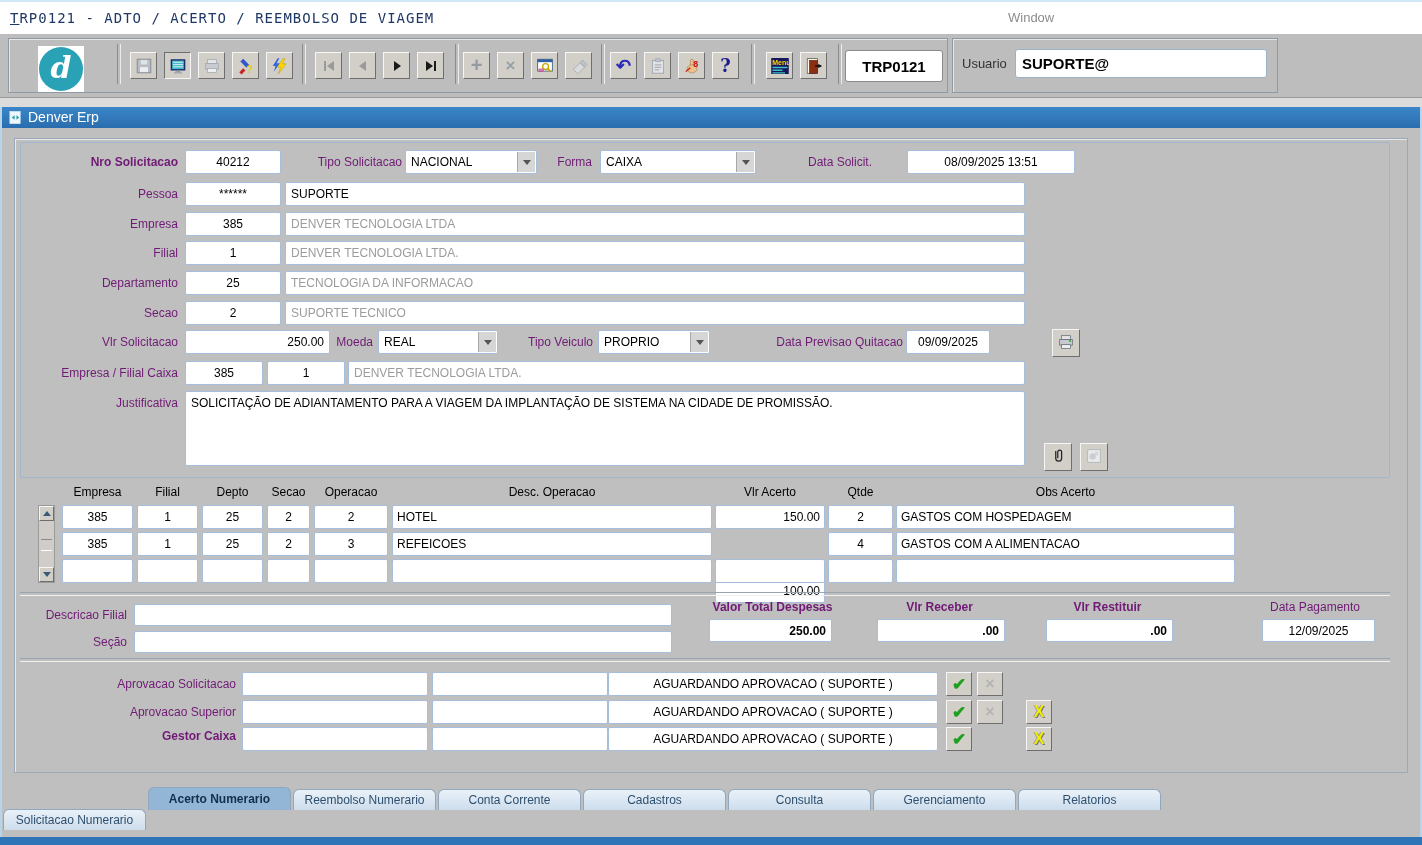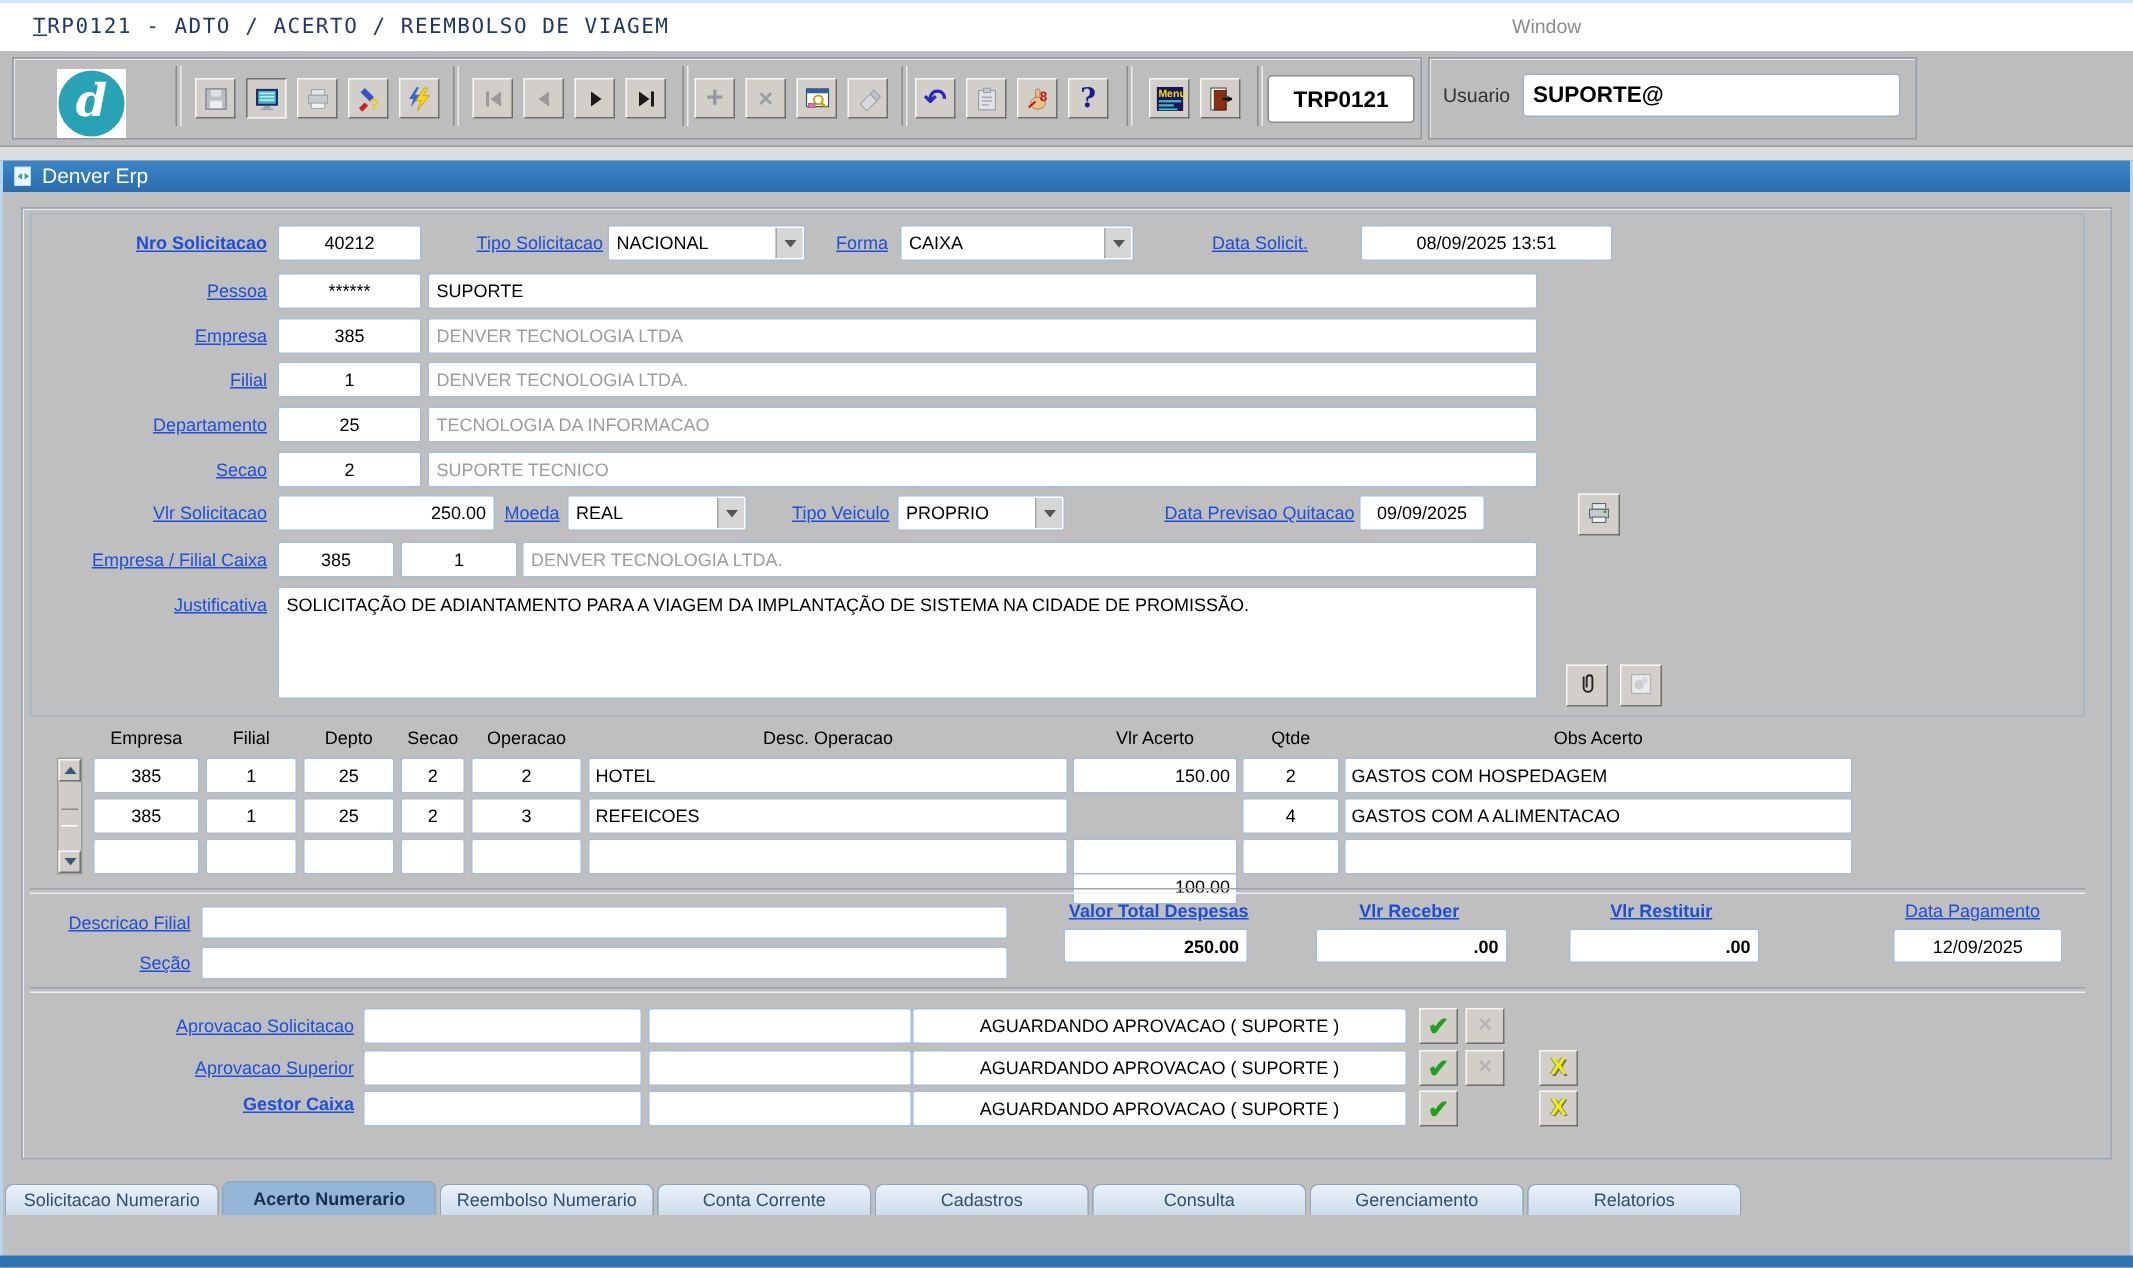--- a/index.html
+++ b/index.html
@@ -1,20 +1,20 @@
 <!DOCTYPE html>
 <html><head>
 <meta charset="utf-8">
 <style>
   html,body{margin:0;padding:0;background:#8a8a8a;}
   #root{position:relative;width:1422px;height:845px;background:#bfbfbf;overflow:hidden;
         font-family:"Liberation Sans",sans-serif;font-size:12px;color:#000;}
   
   .menubar{position:absolute;left:0;top:0;width:1422px;height:34px;background:#ffffff;border-top:2px solid #cfe8f5;box-sizing:border-box;}
-  .win-title{position:absolute;left:22px;top:8px;font-family:"DejaVu Sans Mono",monospace;font-size:14px;letter-spacing:1px;color:#1f3864;white-space:pre;}
+  .win-title{position:absolute;left:10px;top:8px;font-family:"DejaVu Sans Mono",monospace;font-size:14px;letter-spacing:1px;color:#1f3864;white-space:pre;}
   .win-title .u{text-decoration:underline;}
   .menu-item{position:absolute;left:1008px;top:8px;font-size:13px;color:#8c8c8c;}
   
   .toolbar{position:absolute;left:0;top:34px;width:1422px;height:64px;background:#bdbdbd;border-bottom:1px solid #9a9a9a;box-sizing:border-box;}
   .tb-panel{position:absolute;top:4px;height:55px;border:1px solid #8f9aa5;box-shadow:inset 1px 1px 0 #e6e6e6;box-sizing:border-box;}
   .sep{position:absolute;top:10px;height:40px;width:2px;border-left:1px solid #8c8c8c;border-right:1px solid #ececec;}
   .tbtn{position:absolute;top:18px;width:27px;height:27px;background:#d2cfc9;border:1px solid;border-color:#f6f6f6 #6e6e6e #6e6e6e #f6f6f6;box-sizing:border-box;display:flex;align-items:center;justify-content:center;padding:0;}
   .tbtn.sunken{border-color:#6e6e6e #f6f6f6 #f6f6f6 #6e6e6e;}
   .tbtn svg{display:block;}
   .logo{position:absolute;left:38px;top:12px;width:46px;height:46px;background:#ffffff;display:flex;align-items:center;justify-content:center;}
@@ -28,21 +28,21 @@
   .i-plus{font-size:20px;font-weight:900;color:#939aa1;line-height:1;margin-top:-2px;}
   .i-xdel{font-size:17px;font-weight:900;color:#98a0a7;line-height:1;}
   
   .chromegap{position:absolute;left:0;top:98px;width:1422px;height:9px;background:#dcdcdc;}
   .denverbar{position:absolute;left:0;top:107px;width:1422px;height:21px;background:linear-gradient(#3a86c8,#2a6dae);}
   .denverbar .txt{position:absolute;left:28px;top:2px;color:#fff;font-size:14px;}
   .denverbar .glyph{position:absolute;left:8px;top:3px;}
   
   .mainpanel{position:absolute;left:14px;top:138px;width:1394px;height:635px;border:1px solid #9aa8b8;box-shadow:inset 1px 1px 0 #e9e9e9;box-sizing:border-box;}
   .formbox{position:absolute;left:20px;top:142px;width:1370px;height:336px;border:1px solid #9fb6cc;border-radius:2px;box-sizing:border-box;}
-  .lbl{position:absolute;height:24px;line-height:24px;text-align:right;color:#1d4ed8;text-decoration:underline;}
+  .lbl{position:absolute;height:24px;line-height:24px;text-align:right;color:#701a75;}
   .lbl.b{font-weight:bold;}
   .lbl.c{text-align:center;}
   .fld{position:absolute;height:24px;background:#fff;border:1px solid #a6bedc;border-radius:2px;box-sizing:border-box;display:flex;align-items:center;padding:0 5px;overflow:hidden;white-space:nowrap;}
   .fld.c{justify-content:center;}
   .fld.r{justify-content:flex-end;}
   .fld.gray{color:#9c9c9c;}
   .fld.bold{font-weight:bold;}
   .combo-arrow{position:absolute;right:1px;top:1px;bottom:1px;width:17px;background:#d6d6d6;border-left:1px solid #a8a8a8;display:flex;align-items:center;justify-content:center;}
   .combo-arrow:after{content:"";width:0;height:0;border-left:4px solid transparent;border-right:4px solid transparent;border-top:5px solid #555;}
   .textarea{position:absolute;background:#fff;border:1px solid #a6bedc;border-radius:2px;box-sizing:border-box;padding:3px 5px;line-height:1.35;overflow:hidden;}
@@ -459,21 +459,21 @@
   <div class="fld" style="left:242px;top:727px;width:186px;"></div>
   <div class="fld" style="left:432px;top:727px;width:176px;"></div>
   <div class="fld c" style="left:608px;top:727px;width:330px;">AGUARDANDO APROVACAO ( SUPORTE )</div>
   <button class="apbtn check" style="left:946px;top:727px;">
       <span>✔</span>
     </button>
   <button class="apbtn xyellow" style="left:1026px;top:727px;">
       <span>X</span>
     </button>
 
-  <div class="tab" style="left:3px;">Solicitacao Numerario</div>
+  <div class="tab" style="left:3px;margin-top:20px;">Solicitacao Numerario</div>
   <div class="tab active" style="left:148px;">Acerto Numerario</div>
   <div class="tab" style="left:293px;">Reembolso Numerario</div>
   <div class="tab" style="left:438px;">Conta Corrente</div>
   <div class="tab" style="left:583px;">Cadastros</div>
   <div class="tab" style="left:728px;">Consulta</div>
   <div class="tab" style="left:873px;">Gerenciamento</div>
   <div class="tab" style="left:1018px;">Relatorios</div>
 
   <div class="bottombar"></div>
 </div>

